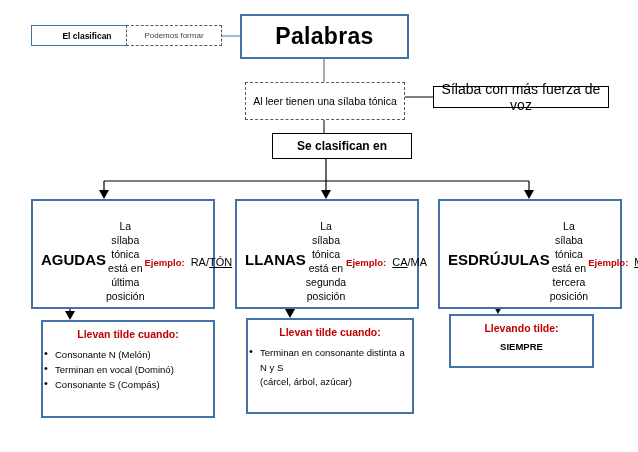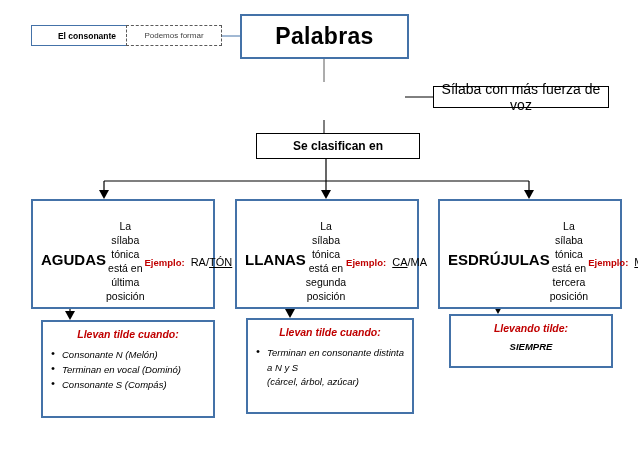--- a/index.html
+++ b/index.html
@@ -22,39 +22,39 @@
   .col { display:flex; flex-direction:row; align-items:center; justify-content:flex-start; }
 
   
   #abc { left:31px; top:25px; width:112px; height:21px; font-size:8.5px; font-weight:bold; }
   #podemos { left:126px; top:25px; width:96px; height:21px; font-size:8px; color:#3f3f3f; }
   #palabras { left:240px; top:14px; width:169px; height:45px; font-size:23px; font-weight:bold; letter-spacing:0.3px; }
 
   #alleer { left:245px; top:82px; width:160px; height:38px; font-size:10.5px; line-height:13px; padding:3px 6px; }
   #silaba-fuerza { left:433px; top:86px; width:176px; height:22px; font-size:14px; }
 
-  #clasifican { left:256px; top:133px; width:164px; height:26px; font-size:12px; font-weight:bold; }
+  #clasifican { left:272px; top:133px; width:140px; height:26px; font-size:12px; font-weight:bold; }
 
   
   .cat { height:110px; width:184px; top:199px; padding:6px 8px 0 8px; }
   #cat-agudas { left:31px; }
   #cat-llanas { left:235px; }
   #cat-esdrujulas { left:438px; }
   .cat .title { font-size:15px; font-weight:bold; margin-top:4px; }
   .cat .desc { font-size:10.5px; line-height:14px; margin-top:8px; text-align:center; }
   .cat .ej { font-size:9.5px; margin-top:9px; display:flex; align-items:baseline; gap:6px; }
   .cat .ej .lbl { color:#c00000; font-weight:bold; }
   .cat .ej .val { font-size:11px; }
   u.u { text-decoration:underline; }
 
   
-  .rule { padding:6px 7px;font-style:italic; }
+  .rule { padding:6px 0; }
   #rule-agudas { left:41px; top:320px; width:174px; height:98px; }
   #rule-llanas { left:246px; top:318px; width:168px; height:96px; }
-  #rule-esdrujulas { left:449px; top:314px; width:164px; height:54px; }
+  #rule-esdrujulas { left:449px; top:314px; width:145px; height:54px; }
   .rule .rtitle { color:#c00000; font-weight:bold; font-size:10.5px; text-align:center; display:block; margin-bottom:7px; }
   .rule ul { margin:0; padding:0; list-style:none; }
   .rule li { font-size:9.5px; line-height:15px; position:relative; padding-left:12px; }
   .rule li:before { content:"\2022"; position:absolute; left:1px; top:-1px; font-size:11px; }
   .rule .siempre { font-size:9.5px; font-weight:bold; text-align:center; display:block; }
   .rule .sub { font-size:9.5px; line-height:13px; padding-left:12px; }
 
   svg.lines { position:absolute; left:0; top:0; width:638px; height:452px; pointer-events:none; }
 </style>
 </head>
@@ -84,31 +84,34 @@
 
     <line x1="70" y1="309" x2="70" y2="314" stroke="#000000" stroke-width="1.2"></line>
     <polygon points="70,320 65,311 75,311" fill="#000000"></polygon>
     <line x1="290" y1="309" x2="290" y2="312" stroke="#000000" stroke-width="1.2"></line>
     <polygon points="290,318 285,309 295,309" fill="#000000"></polygon>
     <line x1="498" y1="309" x2="498" y2="308" stroke="#000000" stroke-width="1.2"></line>
     <polygon points="498,314 493,305 503,305" fill="#000000"></polygon>
   </svg>
 
   <div class="box solid-blue ctr" id="abc">
-    <span>El consonante</span>
+    <span>El clasifican</span>
   </div>
 
   <div class="box dashed ctr" id="podemos">
     <span>Podemos formar</span>
   </div>
 
   <div class="box solid-blue2 ctr" id="palabras">
     <span>Palabras</span>
   </div>
 
+  <div class="box dashed ctr" id="alleer">
+    <span>Al leer tienen una sílaba tónica</span>
+  </div>
 
   <div class="box solid-black ctr" id="silaba-fuerza">
     <span>Sílaba con más fuerza de voz</span>
   </div>
 
   <div class="box solid-black ctr" id="clasifican">
     <span>Se clasifican en</span>
   </div>
 
   <div class="box solid-blue2 col cat" id="cat-agudas">

